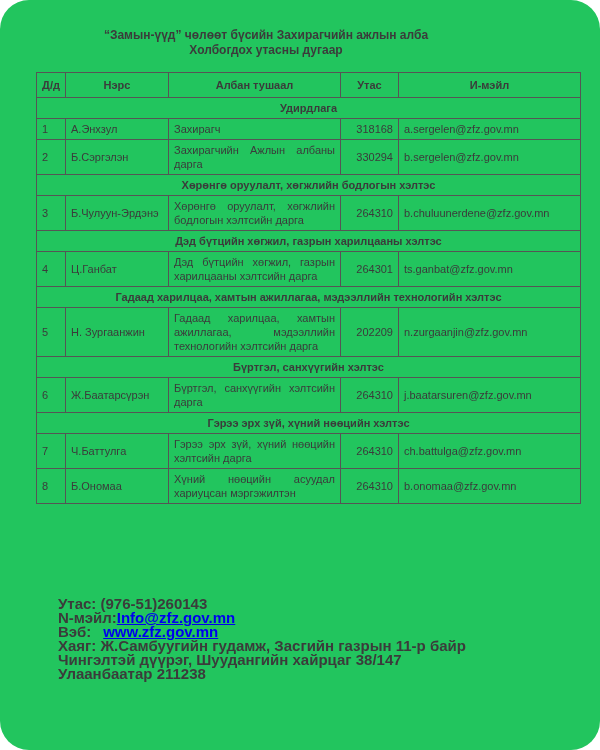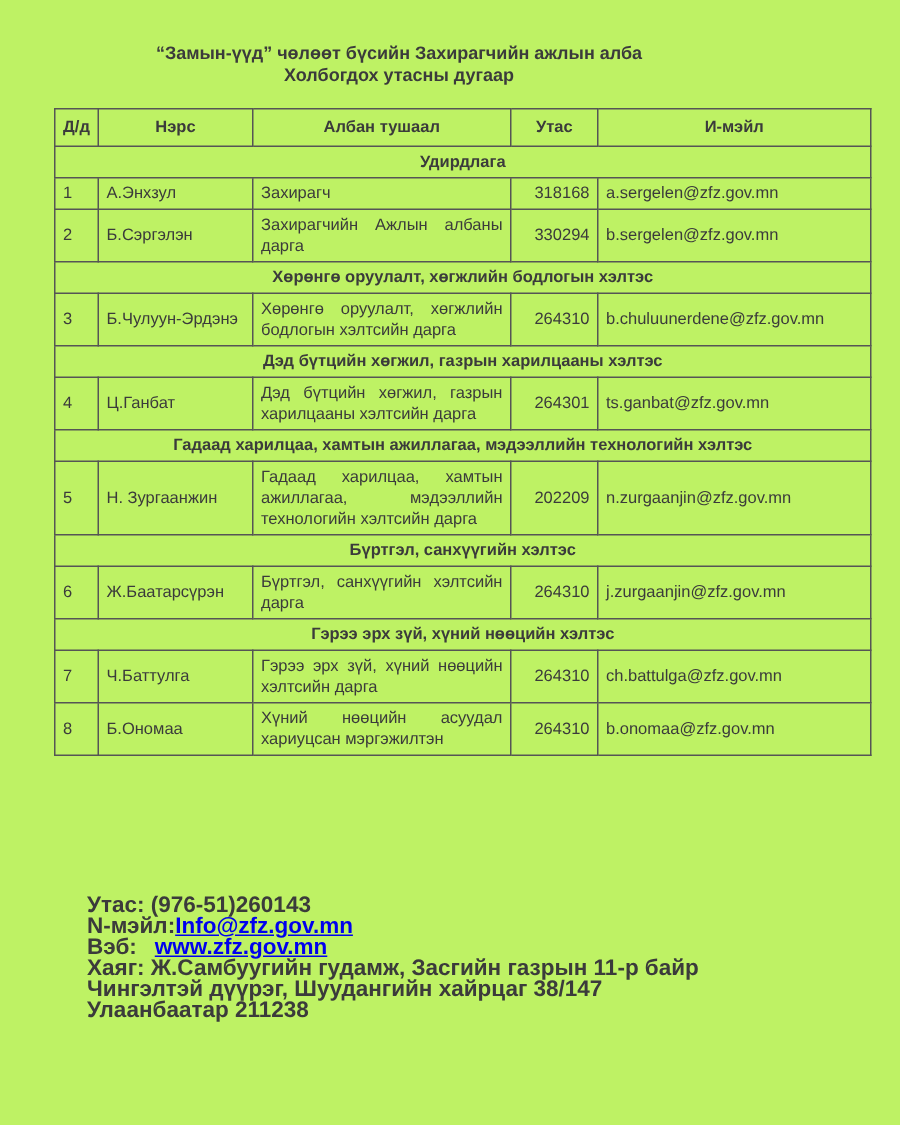--- a/index.html
+++ b/index.html
@@ -9,21 +9,21 @@
   }
   * { box-sizing: border-box; margin: 0; padding: 0; }
   html, body { background: #ffffff; }
   body {
     width: 600px; height: 750px;
     font-family: "Liberation Sans", "DejaVu Sans", sans-serif;
     color: var(--text);
     position: relative;
     overflow: hidden;
   }
-  .page { position: absolute; inset: 0; background: #bef264; }
+  .page { position: absolute; inset: 0; background: #22c55e; border-radius: 29px; }
 
   .title {
     position: absolute; top: 28px; left: 0; width: 532px;
     text-align: center; font-size: 12px; font-weight: bold; line-height: 15px;
     color: var(--text);
   }
 
   table.contacts {
     position: absolute; top: 72px; left: 36px; width: 544px;
     border-collapse: collapse; table-layout: fixed;
@@ -133,21 +133,21 @@
           <td class="cell-email">n.zurgaanjin@zfz.gov.mn</td>
         </tr>
         <tr>
           <td colspan="5" class="section">Бүртгэл, санхүүгийн хэлтэс</td>
         </tr>
         <tr>
           <td class="cell-num">6</td>
           <td class="cell-name">Ж.Баатарсүрэн</td>
           <td class="cell-position">Бүртгэл, санхүүгийн хэлтсийн дарга</td>
           <td class="cell-phone">264310</td>
-          <td class="cell-email">j.zurgaanjin@zfz.gov.mn</td>
+          <td class="cell-email">j.baatarsuren@zfz.gov.mn</td>
         </tr>
         <tr>
           <td colspan="5" class="section">Гэрээ эрх зүй, хүний нөөцийн хэлтэс</td>
         </tr>
         <tr>
           <td class="cell-num">7</td>
           <td class="cell-name">Ч.Баттулга</td>
           <td class="cell-position">Гэрээ эрх зүй, хүний нөөцийн хэлтсийн дарга</td>
           <td class="cell-phone">264310</td>
           <td class="cell-email">ch.battulga@zfz.gov.mn</td>

